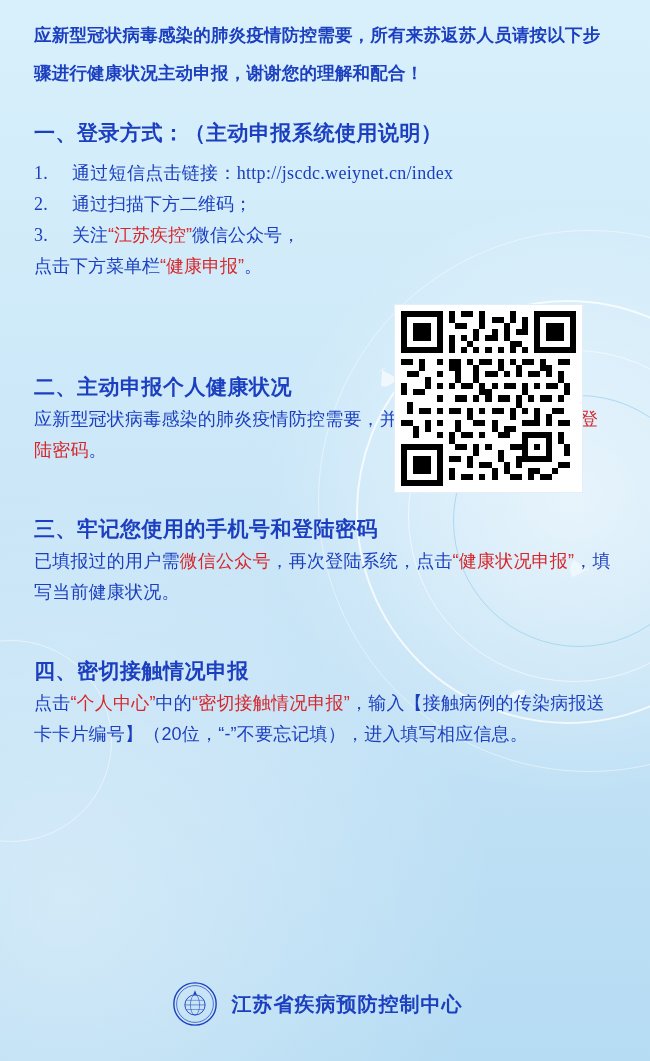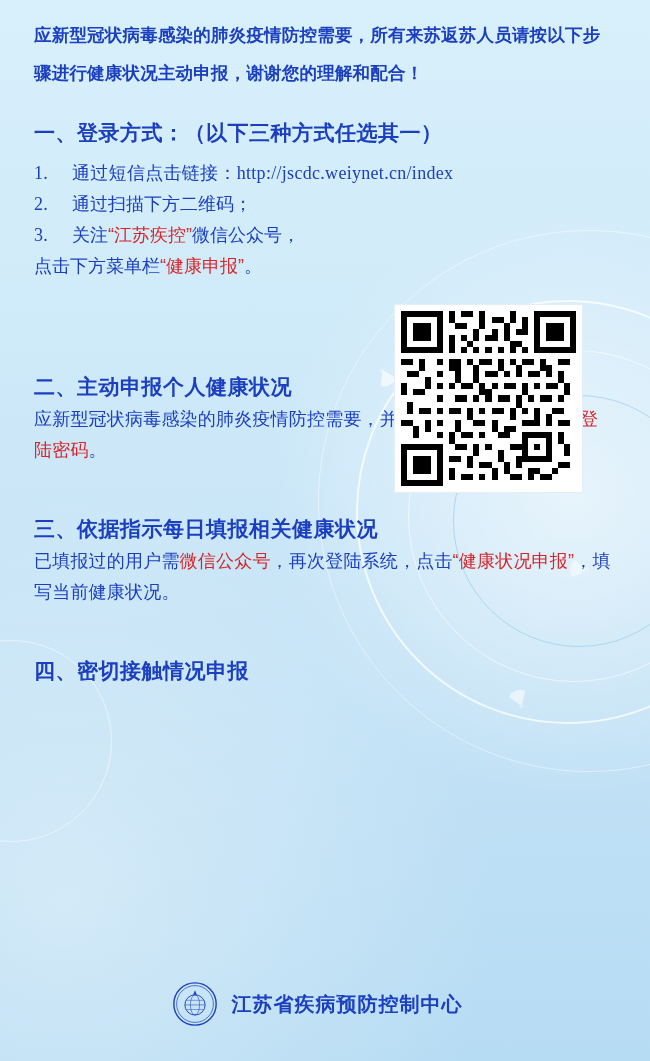--- a/index.html
+++ b/index.html
@@ -197,21 +197,21 @@
   <div class="deco arrow a1"></div>
   <div class="deco arrow a2"></div>
   <div class="deco arrow a3"></div>
 
   <div class="content">
 
 
     <div class="intro">应新型冠状病毒感染的肺炎疫情防控需要，所有来苏返苏人员请按以下步骤进行健康状况主动申报，谢谢您的理解和配合！</div>
 
     <div class="section">
-      <div class="sec-head">一、登录方式：（以下三种方式任选其一）</div>
+      <div class="sec-head">一、登录方式：（主动申报系统使用说明）</div>
       <ul class="num-list">
         <li>
           <span class="idx mono">1.</span>
           <span class="txt mono">通过短信点击链接：http://jscdc.weiynet.cn/index</span>
         </li>
         <li>
           <span class="idx mono">2.</span>
           <span class="txt">通过扫描下方二维码；</span>
         </li>
         <li>
@@ -227,28 +227,29 @@
     <div style="height:28px"></div>
 
     <div class="section">
       <div class="sec-head">二、主动申报个人健康状况</div>
       <div class="body-text"><span>应新型冠状病毒感染的肺炎疫情防控需要，并</span><span class="red">牢记您使用的手机号和登陆密码</span><span>。</span></div>
     </div>
 
     <div style="height:22px"></div>
 
     <div class="section">
-      <div class="sec-head">三、依据指示每日填报相关健康状况</div>
+      <div class="sec-head">三、牢记您使用的手机号和登陆密码</div>
       <div class="body-text"><span>已填报过的用户需</span><span class="red">微信公众号</span><span>，再次登陆系统，点击</span><span class="red">“健康状况申报”</span><span>，填写当前健康状况。</span></div>
     </div>
 
     <div style="height:22px"></div>
 
     <div class="section">
       <div class="sec-head">四、密切接触情况申报</div>
+      <div class="body-text"><span>点击</span><span class="red">“个人中心”</span><span>中的</span><span class="red">“密切接触情况申报”</span><span>，输入【接触病例的传染病报送卡卡片编号】（20位，“-”不要忘记填），进入填写相应信息。</span></div>
     </div>
 
     <div style="height:26px"></div>
 
 
   </div>
 
   <div class="qr-wrap">
     <svg class="qr" viewBox="0 0 29 29" shape-rendering="crispEdges">
       <rect width="29" height="29" fill="#ffffff"></rect>

